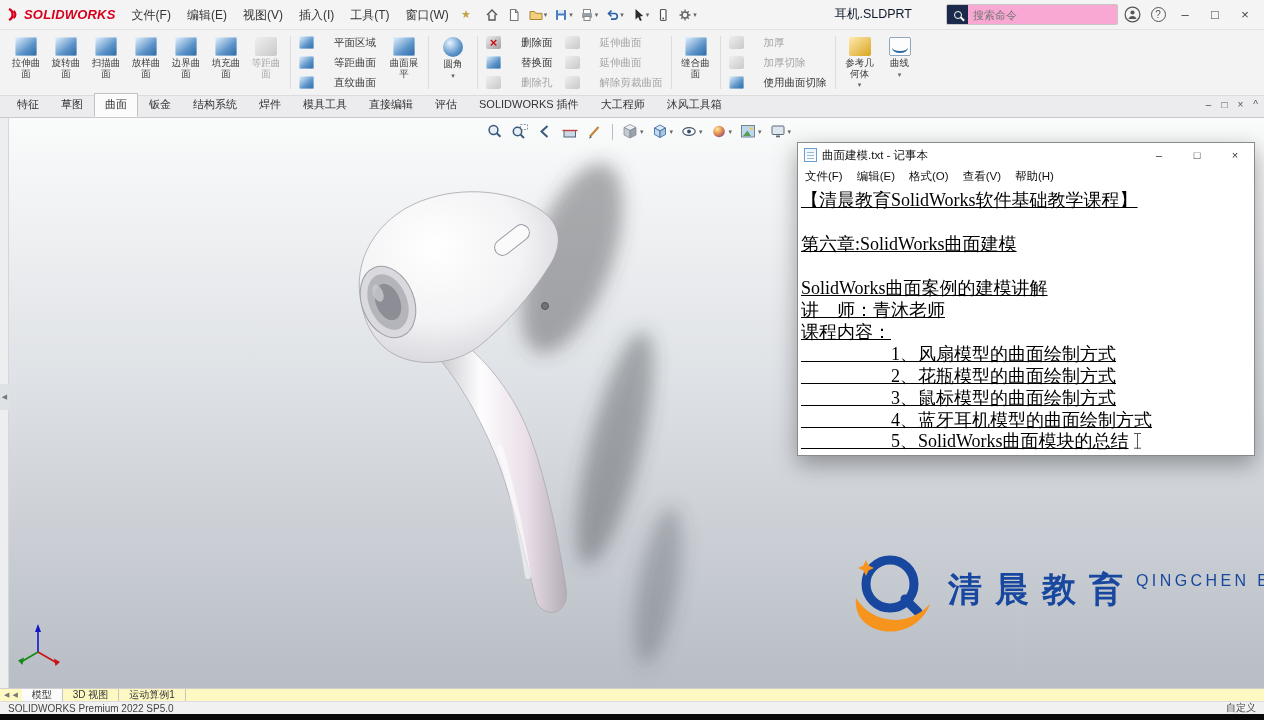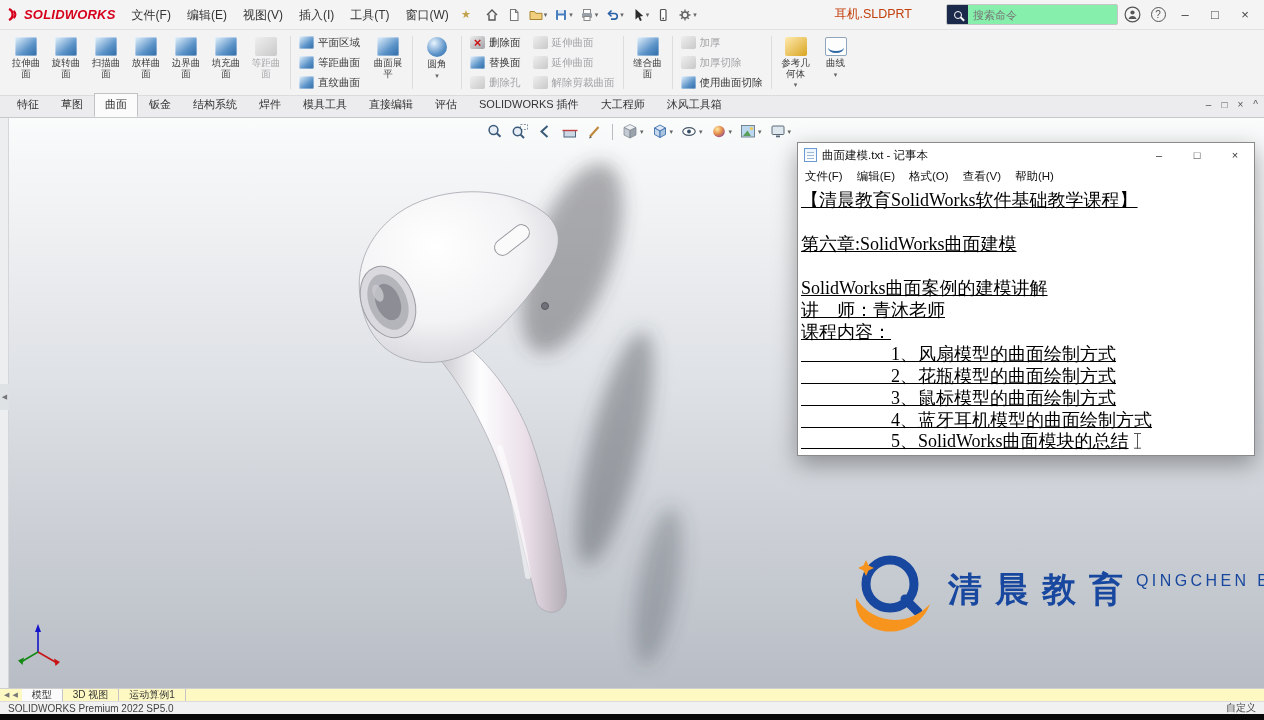--- a/index.html
+++ b/index.html
@@ -10,38 +10,38 @@
   
   .titlebar { height:30px; background:#f4f4f5; display:flex; align-items:center; padding:0 4px 0 6px; border-bottom:1px solid #e2e2e4; flex:0 0 auto; }
   .logo { display:flex; align-items:center; gap:3px; margin-right:8px; }
   .logo-text { color:#d6001c; font-weight:bold; font-style:italic; font-size:13px; letter-spacing:.2px; }
   .menu-item { font-size:12px; color:#333; padding:0 8px; line-height:30px; cursor:default; }
   .star { color:#c2a24a; font-size:11px; padding:0 4px; }
   .tbicons { display:flex; align-items:center; margin-left:6px; }
   .tbi { display:flex; align-items:center; padding:3px 3px; border-radius:3px; }
   .tbi svg { display:block; }
   .crt { font-size:7px; color:#666; line-height:7px; }
-  .doc-title { margin-left:auto; font-size:12.5px; color:#c2410c; white-space:nowrap; }
-  .search { margin-left:34px; width:172px; height:21px; background:#86efac; border:1px solid #c6c6c8; border-radius:2px; display:flex; align-items:center; overflow:hidden; }
+  .doc-title { margin-left:auto; font-size:12.5px; color:#0f172a; white-space:nowrap; }
+  .search { margin-left:34px; width:172px; height:21px; background:#f9a8d4; border:1px solid #c6c6c8; border-radius:2px; display:flex; align-items:center; overflow:hidden; }
   .search-logo { width:21px; height:21px; background:#1b2a4a; display:flex; align-items:center; justify-content:center; flex:0 0 auto; }
   .mag { width:8px; height:8px; border:1.5px solid #fff; border-radius:50%; position:relative; }
   .mag::after { content:""; position:absolute; width:5px; height:1.5px; background:#fff; transform:rotate(45deg); right:-4px; bottom:-2px; }
   .search-input { flex:1; border:0; outline:0; background:transparent; font-size:11px; color:#555; padding:0 5px; font-family:inherit; }
   .round-btn { width:24px; height:24px; display:flex; align-items:center; justify-content:center; margin-left:2px; }
   .help-glyph { width:15px; height:15px; border:1.2px solid #555; border-radius:50%; font-size:10px; color:#555; display:flex; align-items:center; justify-content:center; }
   .wbtn { width:30px; height:30px; line-height:30px; text-align:center; font-size:13px; color:#444; }
 
   
   .ribbon { height:66px; background:#f3f3f4; display:flex; align-items:stretch; padding:2px 4px; border-bottom:1px solid #dcdcde; flex:0 0 auto; }
   .rgroup { display:flex; align-items:stretch; padding:0 2px; }
   .rsep { width:1px; background:#ddddde; margin:4px 2px; }
   .bigbtn { width:40px; display:flex; flex-direction:column; align-items:center; padding-top:5px; gap:2px; border-radius:3px; }
   .bigbtn .lbl { font-size:9.5px; line-height:10.5px; color:#3a3a3a; text-align:center; width:34px; word-break:break-all; }
   .stack { display:flex; flex-direction:column; justify-content:center; gap:1px; }
-  .smallbtn { display:flex; align-items:center; gap:4px; height:19px; padding:0 4px; border-radius:2px; }
+  .smallbtn { display:flex; align-items:center; gap:20px; height:19px; padding:0 4px; border-radius:2px; }
   .smallbtn .lbl { font-size:10.5px; color:#3a3a3a; white-space:nowrap; }
   .dis .lbl { color:#a6a6a8; }
   .dis .ric, .dis .sic { filter:grayscale(.9); opacity:.5; }
   .ric { width:22px; height:19px; border-radius:2px; position:relative; flex:0 0 auto; }
   .sic { width:15px; height:13px; border-radius:2px; position:relative; flex:0 0 auto; }
   .ib { background:linear-gradient(140deg,#cfe3f5 10%,#5b93c8 60%,#2d69a6); box-shadow:inset 0 0 0 1px rgba(255,255,255,.35); }
   .ig { background:linear-gradient(140deg,#ededee,#9fa0a4); }
   .igold { background:linear-gradient(140deg,#ffeab0,#d9a520); }
   .iball { border-radius:50% !important; width:20px; height:20px; background:radial-gradient(circle at 35% 30%, #eaf4ff, #5b93c8 60%, #2d69a6); }
   .icurve { background:#fdfdfe; border:1px solid #8fa6bd; }

